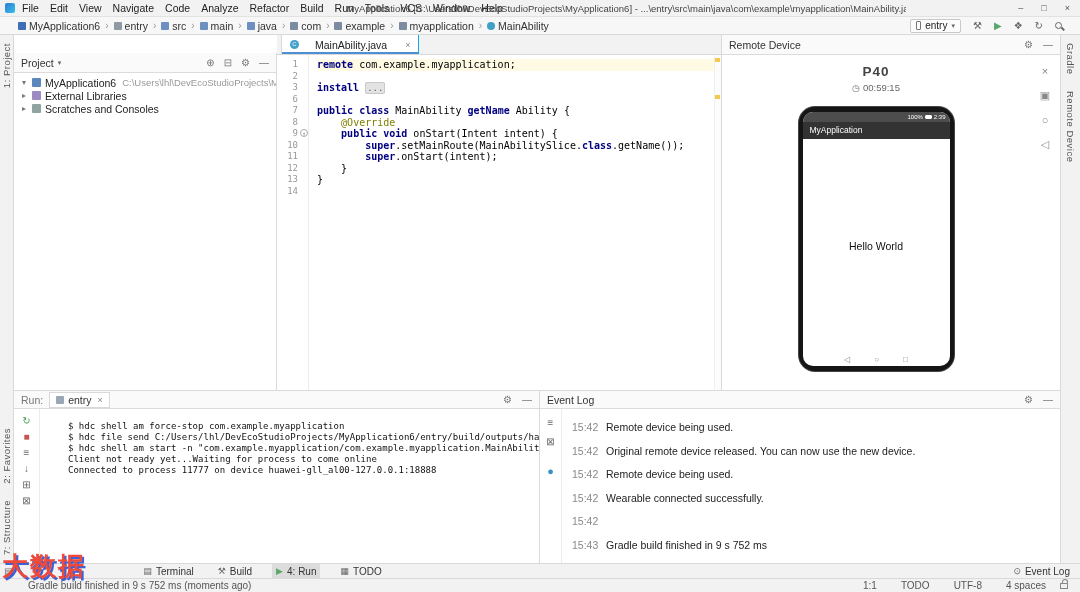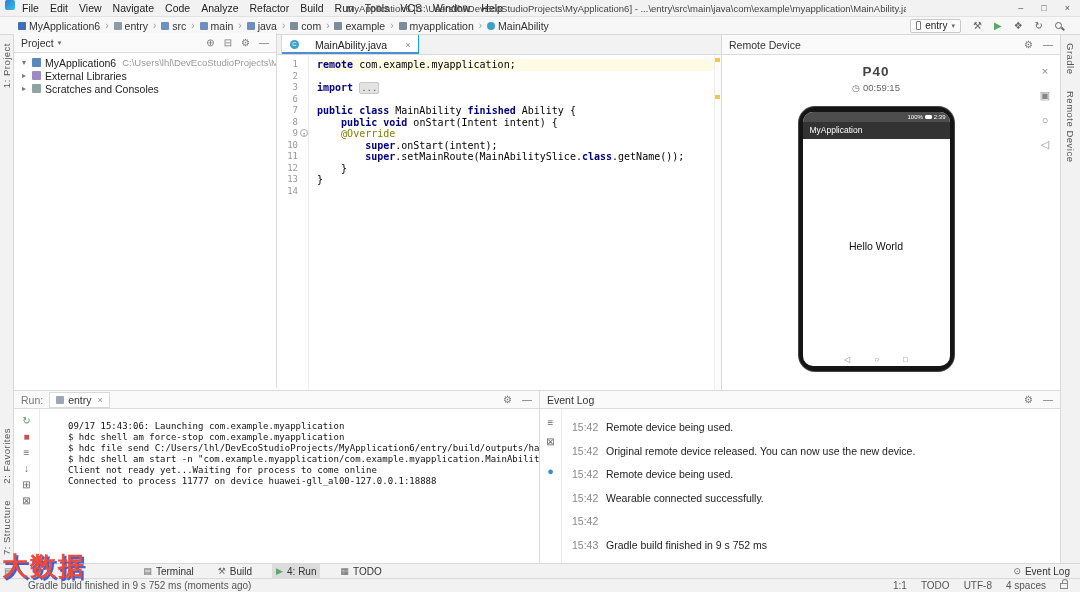--- a/index.html
+++ b/index.html
@@ -1,20 +1,20 @@
 <!DOCTYPE html>
 <html><head>
 <meta charset="utf-8">
 <style>
 *{margin:0;padding:0;box-sizing:border-box}
 body{font-family:"Liberation Sans",sans-serif;background:#fff}
 #app{position:relative;width:1080px;height:592px;background:#fff;overflow:hidden;font-size:11px;color:#222}
 
 
-.titlebar{position:absolute;left:0;top:0;right:0;height:17px;background:#f2f2f2;display:flex;align-items:flex-start;border-bottom:1px solid #e2e2e2}
+.titlebar{position:absolute;left:0;top:0;right:0;height:17px;background:#f2f2f2;display:flex;align-items:center;border-bottom:1px solid #e2e2e2}
 .logo{width:10px;height:10px;border-radius:2px;background:linear-gradient(135deg,#2f7bd3,#35c0e8);margin:0 7px 0 5px;flex:none}
 .menus{display:flex;gap:11px}
 .menu-item{font-size:10.5px;color:#222;line-height:17px}
 .win-title{position:absolute;left:58%;top:0;transform:translateX(-50%);line-height:17px;font-size:9.5px;color:#444;white-space:nowrap;max-width:560px;overflow:hidden}
 .win-controls{margin-left:auto;display:flex;gap:18px;padding-right:10px}
 .win-btn{font-size:9px;color:#555;line-height:17px}
 
 
 .toolbar2{position:absolute;left:0;top:17px;right:0;height:18px;background:#f7f7f7;border-bottom:1px solid #d9d9d9;display:flex;align-items:center;padding:0 6px}
 .breadcrumbs{display:flex;align-items:center;margin-left:12px}
@@ -44,21 +44,21 @@
 .stripe-col{display:flex;flex-direction:column;align-items:center;gap:16px}
 .vlabel{writing-mode:vertical-rl;font-size:9.5px;color:#555;letter-spacing:.5px;white-space:nowrap}
 .stripe-left .vlabel{transform:rotate(180deg)}
 
 
 .tw-header{height:20px;background:#fafafa;border-bottom:1px solid #dcdcdc;display:flex;align-items:center;padding:0 7px;font-size:10.5px;color:#333;flex:none}
 .tw-right{margin-left:auto;display:flex;gap:10px;align-items:center}
 .panel-icon{font-size:10px;color:#777}
 
 
-.project-panel{position:absolute;left:14px;top:33px;width:263px;height:355px;background:#fff;border-right:1px solid #d9d9d9;overflow:hidden;display:flex;flex-direction:column}
+.project-panel{position:absolute;left:14px;top:53px;width:263px;height:355px;background:#fff;border-right:1px solid #d9d9d9;overflow:hidden;display:flex;flex-direction:column}
 .proj-icons{margin-left:auto;display:flex;gap:9px;align-items:center}
 .tree{padding-top:3px}
 .tree-row{display:flex;align-items:center;height:13px;padding-left:8px;white-space:nowrap;overflow:hidden}
 .arrow{width:10px;font-size:8px;color:#777;flex:none}
 .tree-icon{width:9px;height:9px;margin-right:4px;border-radius:1px;flex:none}
 .tree-icon.project{background:#5c87bd}
 .tree-icon.libs{background:#9e8ac2}
 .tree-icon.scratch{background:#8fa3a0}
 .tree-label{font-size:10.5px;color:#222}
 .tree-detail{font-size:9.5px;color:#999;margin-left:6px}
@@ -129,21 +129,21 @@
 .bottombar{position:absolute;left:0;right:0;top:563px;height:15px;background:#f2f2f2;border-top:1px solid #d9d9d9;display:flex;align-items:center;font-size:10px;color:#333}
 .switcher{margin:0 8px 0 4px;color:#777;font-size:10px}
 .bb-items{display:flex;gap:16px;margin-left:118px}
 .bb-item{display:flex;align-items:center;gap:4px;padding:0 4px;height:15px}
 .bb-item.active{background:#dcdcdc}
 .bb-icon{font-size:9px;color:#666}
 .bb-icon.green{color:#59a869}
 .bb-right{margin-left:auto;display:flex;align-items:center;gap:4px;padding-right:10px}
 .statusbar{position:absolute;left:0;right:0;top:578px;height:14px;background:#f2f2f2;border-top:1px solid #d9d9d9;display:flex;align-items:center;font-size:10px;color:#555}
 .sb-msg{margin-left:28px;white-space:nowrap}
-.sb-right{margin-left:auto;display:flex;gap:14px}
+.sb-right{margin-left:auto;display:flex;gap:24px}
 .padlock{position:relative;width:8px;height:6px;border:1px solid #888;margin:0 12px 0 14px}
 .padlock::before{content:"";position:absolute;left:1px;top:-5px;width:4px;height:4px;border:1px solid #888;border-bottom:none;border-radius:3px 3px 0 0}
 
 
 .watermark{position:absolute;left:2px;top:549px;z-index:60;font-size:26px;font-weight:bold;color:#ee3b2a;text-shadow:2px 2px 0 #2f55d4;letter-spacing:2px;opacity:.92;pointer-events:none;font-family:"DejaVu Sans",sans-serif}
 </style>
 </head>
 <body>
 
 <div id="app">
@@ -315,27 +315,27 @@
           <div class="ln">9<span class="mark">↑</span></div>
           <div class="ln">10</div>
           <div class="ln">11</div>
           <div class="ln">12</div>
           <div class="ln">13</div>
           <div class="ln">14</div>
         </div>
       <div class="code">
           <div class="cl hl"><span class="kw">remote</span> com.example.myapplication;</div>
           <div class="cl">&nbsp;</div>
-          <div class="cl"><span class="kw">import</span> <span class="fold">...</span></div>
+          <div class="cl"><span class="kw">install</span> <span class="fold">...</span></div>
           <div class="cl">&nbsp;</div>
-          <div class="cl"><span class="kw">public</span> <span class="kw">class</span> MainAbility <span class="kw">finished</span> Ability {</div>
+          <div class="cl"><span class="kw">public</span> <span class="kw">class</span> MainAbility <span class="kw">getName</span> Ability {</div>
+          <div class="cl">    <span class="ann">@Override</span></div>
           <div class="cl">    <span class="kw">public</span> <span class="kw">void</span> onStart(Intent intent) {</div>
-          <div class="cl">    <span class="ann">@Override</span></div>
+          <div class="cl">        <span class="kw">super</span>.setMainRoute(MainAbilitySlice.<span class="kw">class</span>.getName());</div>
           <div class="cl">        <span class="kw">super</span>.onStart(intent);</div>
-          <div class="cl">        <span class="kw">super</span>.setMainRoute(MainAbilitySlice.<span class="kw">class</span>.getName());</div>
           <div class="cl">    }</div>
           <div class="cl">}</div>
           <div class="cl">&nbsp;</div>
         </div>
       <div class="estripe">
         <span class="emark m1"></span>
         <span class="emark m2"></span>
       </div>
     </div>
   </div>
@@ -403,21 +403,20 @@
 
       <span class="tool-icon green">↻</span>
           <span class="tool-icon red">■</span>
           <span class="tool-icon">≡</span>
           <span class="tool-icon">↓</span>
           <span class="tool-icon">⊞</span>
           <span class="tool-icon">⊠</span>
         </div>
       <div class="console">
 
-      <div class="console-line">09/17 15:43:06: Launching com.example.myapplication</div>
           <div class="console-line">$ hdc shell am force-stop com.example.myapplication</div>
           <div class="console-line">$ hdc file send C:/Users/lhl/DevEcoStudioProjects/MyApplication6/entry/build/outputs/hap/debug/entry-debug-unsigned.hap /</div>
           <div class="console-line">$ hdc shell am start -n "com.example.myapplication/com.example.myapplication.MainAbilityShellActivity"</div>
           <div class="console-line">Client not ready yet...Waiting for process to come online</div>
           <div class="console-line">Connected to process 11777 on device huawei-gll_al00-127.0.0.1:18888</div>
         </div>
     </div>
   </div>
 
   <div class="eventlog-panel">

